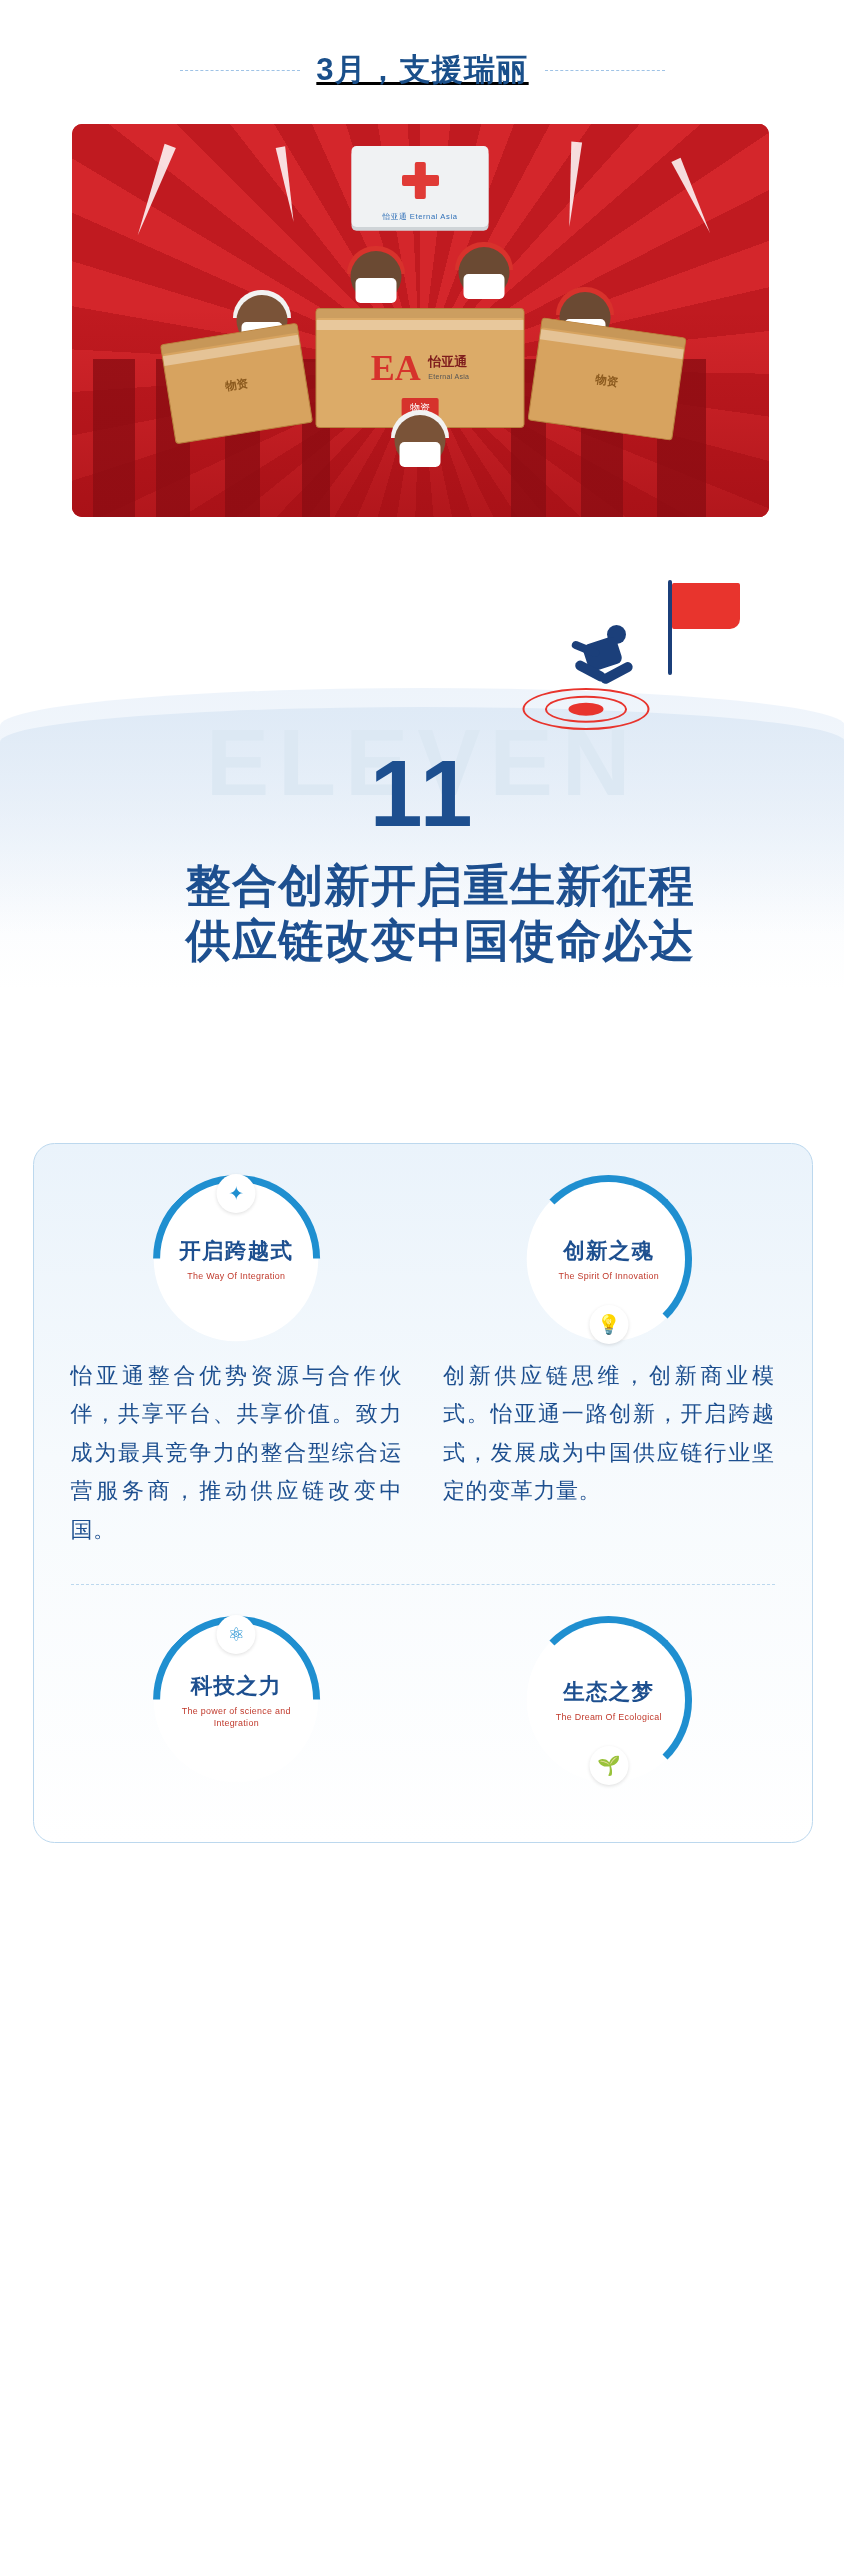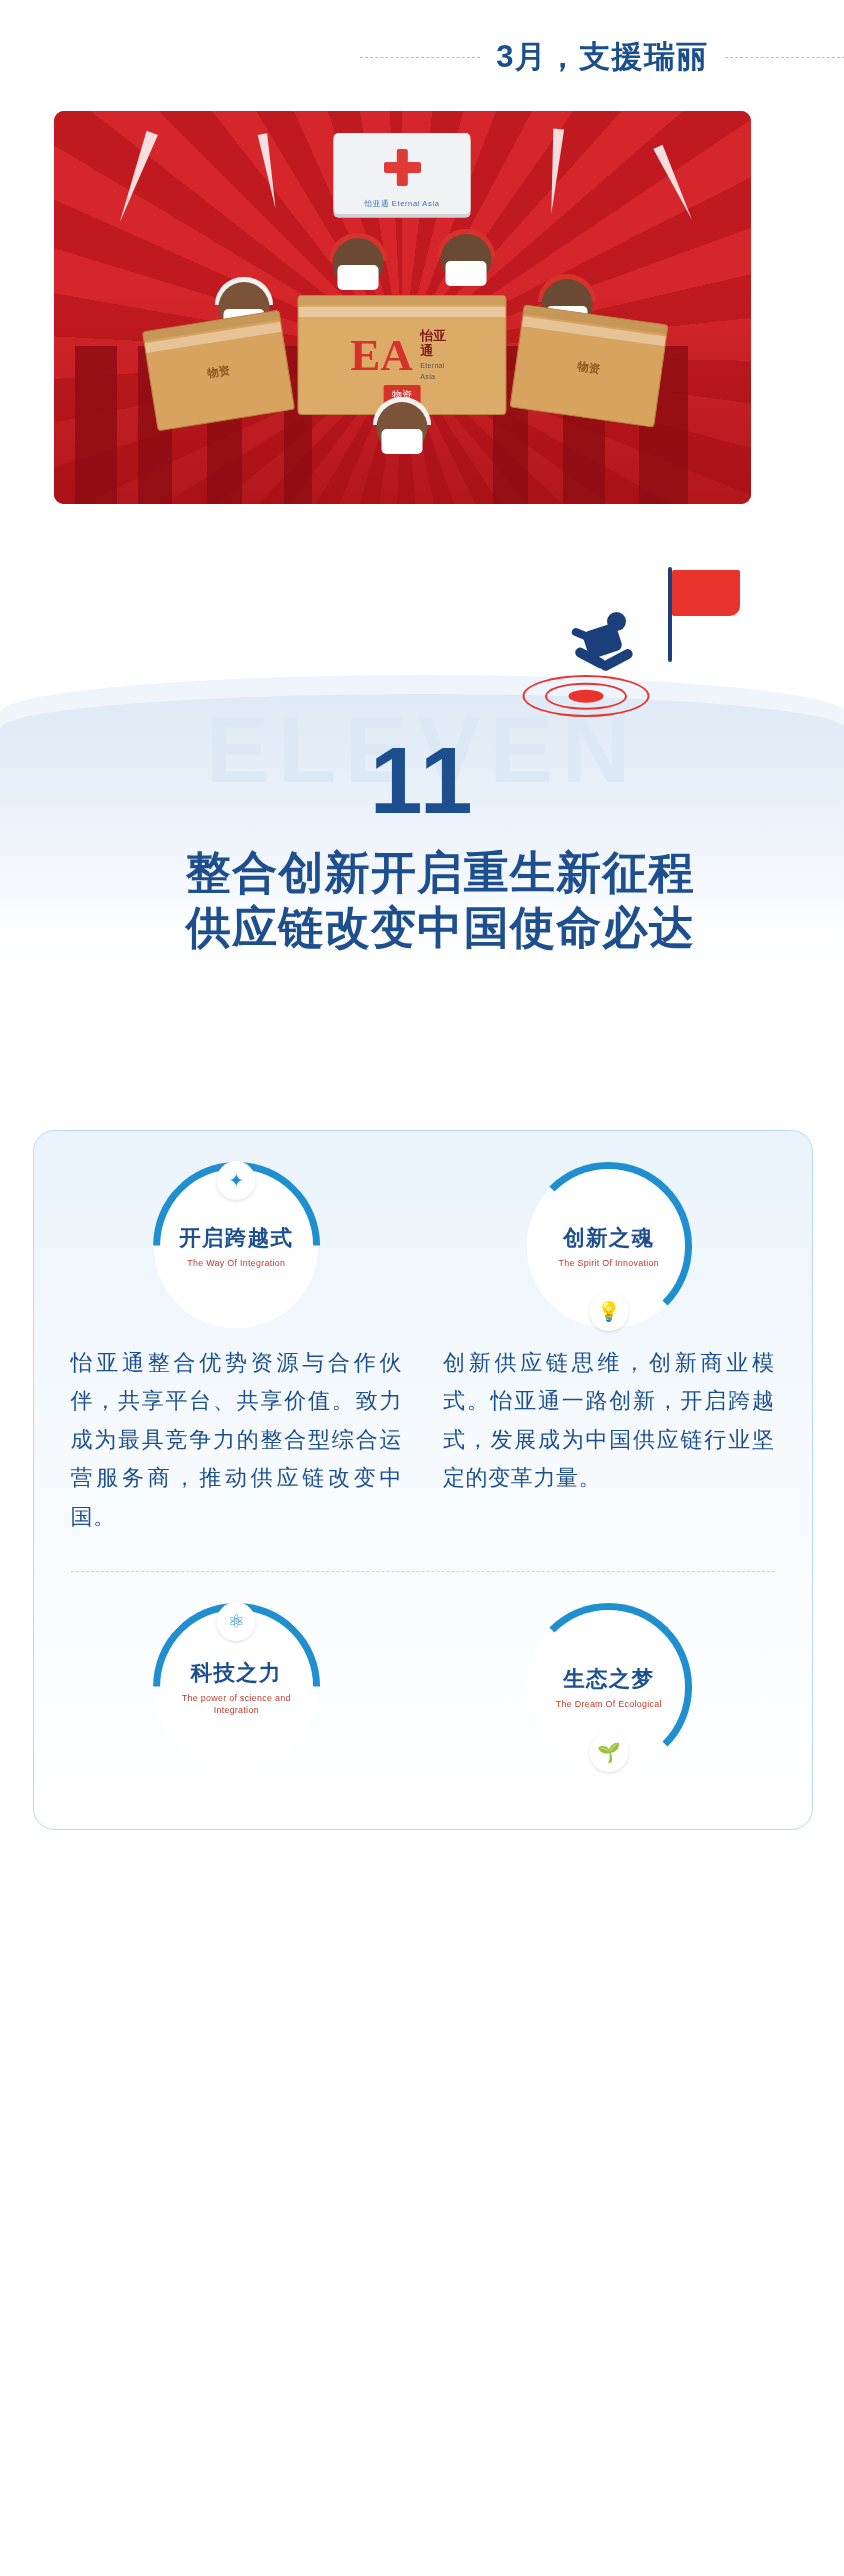--- a/index.html
+++ b/index.html
@@ -11,23 +11,24 @@
   body {
     width: 845px;
     min-height: 2576px;
     position: relative;
     overflow-x: hidden;
   }
 
   
   .section-title-wrap {
     width: 845px;
-    padding-top: 36px;
+    padding-top: 49px;
     display: flex;
-    justify-content: flex-end;
+    justify-content: center;
+    text-decoration: underline;
   }
   .section-title {
     display: flex;
     align-items: center;
     gap: 16.5px;
   }
   .dash-line {
     width: 120px;
     height: 0;
     border-top: 1.9px dashed #9fc3e6;
@@ -39,20 +40,21 @@
     letter-spacing: 1.3px;
     white-space: nowrap;
   }
 
   
   .illustration-wrap {
     width: 804px;
     display: flex;
     justify-content: center;
     margin-top: 33px;
+    margin-left: 18px;
   }
   .illustration {
     width: 697px;
     height: 393px;
     border-radius: 10px;
     overflow: hidden;
     position: relative;
     background: #c21a1f;
   }
   .illu-rays {
@@ -136,21 +138,21 @@
     left: 50%; transform: translateX(-50%);
     top: 184px; width: 209px; height: 120px;
     background: #dcab68;
   }
   .carton.center .brand {
     position: absolute; left: 50%; top: 50%;
     transform: translate(-50%,-50%);
     display: flex; align-items: center; gap: 7.6px;
   }
   .carton.center .brand .ea {
-    font-size: 45px; font-weight: bold; color: #d6322c;
+    font-size: 36px; font-weight: bold; color: #d6322c;
     font-family: "Liberation Serif", serif;
   }
   .carton.center .brand .names { line-height: 1.15; }
   .carton.center .brand .cn { font-size: 13px; color: #7f1d1d; font-weight: bold; }
   .carton.center .brand .en { font-size: 7px; color: #555; letter-spacing: 0.3px; }
   .carton.center .badge {
     position: absolute; left: 50%; transform: translateX(-50%);
     bottom: 10px;
     background: #d6322c; color: #fff;
     font-size: 10px; padding: 2.5px 8.9px; border-radius: 1.9px;

